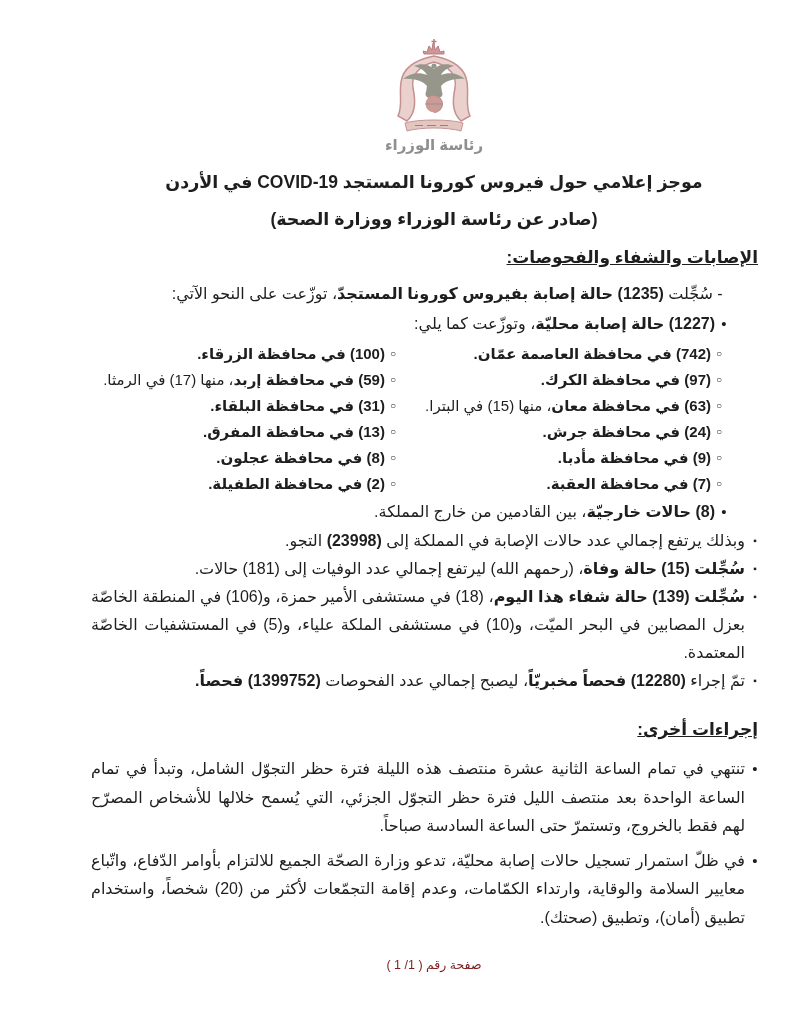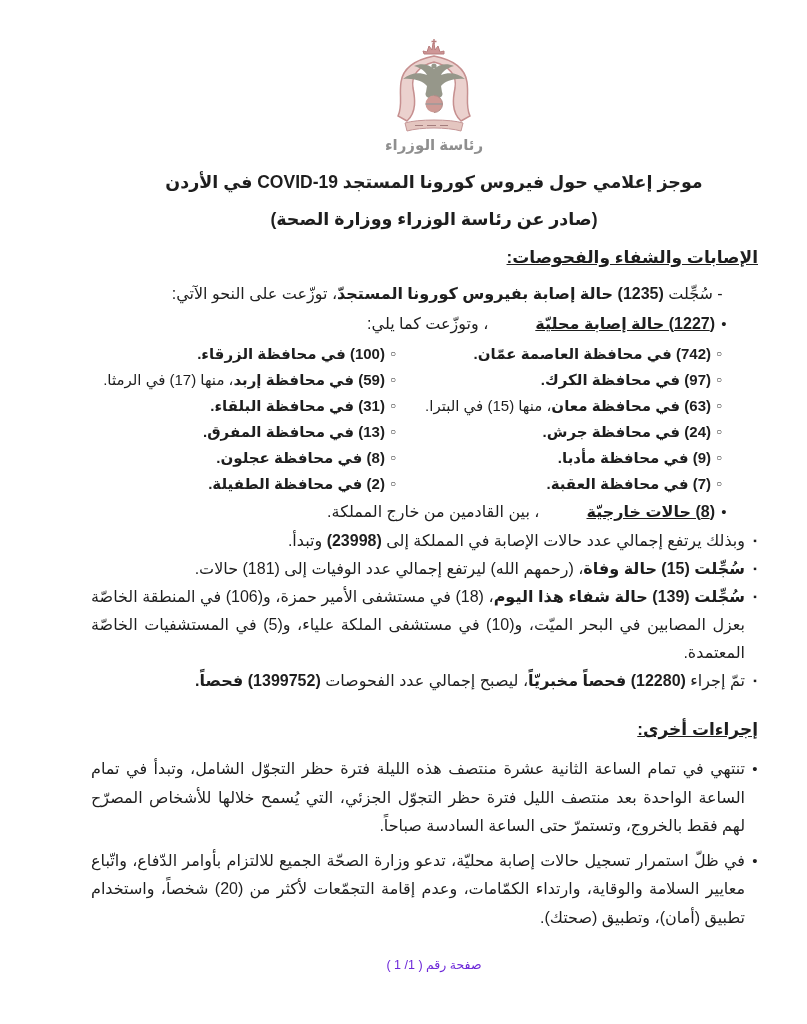--- a/index.html
+++ b/index.html
@@ -7,21 +7,21 @@
     position:relative;
     width:746px;height:1024px;
     background:#ffffff;
     overflow:hidden;
     direction:rtl;
     font-family:"Liberation Sans","DejaVu Sans",sans-serif;
     color:#1e1e1e;
     box-sizing:border-box;
   }
   .b{font-weight:700;}
-  .u{text-decoration:underline;margin-left:47px;}
+  .u{}
 
   
   .logo-block{padding-top:38px;text-align:center;}
   .logo-block svg{display:block;margin:0 auto;opacity:.9;}
   .logo-caption{
     color:#8f8f8f;font-size:15px;font-weight:700;
     letter-spacing:1px;margin-top:2px;
   }
 
   
@@ -65,21 +65,21 @@
   .sq-item .marker{width:20px;font-size:10px;line-height:28px;}
   .sq-item .txt.just{text-align:justify;}
 
   .p-item{padding-right:8px;line-height:28.5px;font-size:16px;margin-top:6px;}
   .p-item .marker{width:20px;font-size:15px;}
   .p-item .txt{text-align:justify;}
   .p-first{margin-top:10px;}
 
   .footer{
     position:absolute;left:0;right:0;bottom:52px;
-    text-align:center;color:#6d28d9;font-size:12.5px;direction:rtl;
+    text-align:center;color:#7f1d1d;font-size:12.5px;direction:rtl;
   }
 </style>
 </head>
 <body>
 
 <div class="page">
 
   <div class="logo-block">
     <svg width="130" height="96" viewBox="0 0 130 96" xmlns="http://www.w3.org/2000/svg">
 
@@ -177,21 +177,21 @@
       </div>
     </div>
 
     <div class="li disc-item">
       <span class="marker">•</span>
       <span class="txt"><span class="b u">(8) حالات خارجيّة</span><span>، بين القادمين من خارج المملكة.</span></span>
     </div>
 
     <div class="li sq-item">
       <span class="marker">▪</span>
-      <span class="txt"><span>وبذلك يرتفع إجمالي عدد حالات الإصابة في المملكة إلى </span><span class="b">(23998)</span><span> وتبدأ.</span></span>
+      <span class="txt"><span>وبذلك يرتفع إجمالي عدد حالات الإصابة في المملكة إلى </span><span class="b">(23998)</span><span> التجو.</span></span>
     </div>
     <div class="li sq-item">
       <span class="marker">▪</span>
       <span class="txt"><span class="b">سُجِّلت (15) حالة وفاة</span><span>، (رحمهم الله) ليرتفع إجمالي عدد الوفيات إلى (181) حالات.</span></span>
     </div>
     <div class="li sq-item">
       <span class="marker">▪</span>
       <span class="txt just"><span class="b">سُجِّلت (139) حالة شفاء هذا اليوم</span><span>، (18) في مستشفى الأمير حمزة، و(106) في المنطقة الخاصّة بعزل المصابين في البحر الميّت، و(10) في مستشفى الملكة علياء، و(5) في المستشفيات الخاصّة المعتمدة.</span></span>
     </div>
     <div class="li sq-item">

